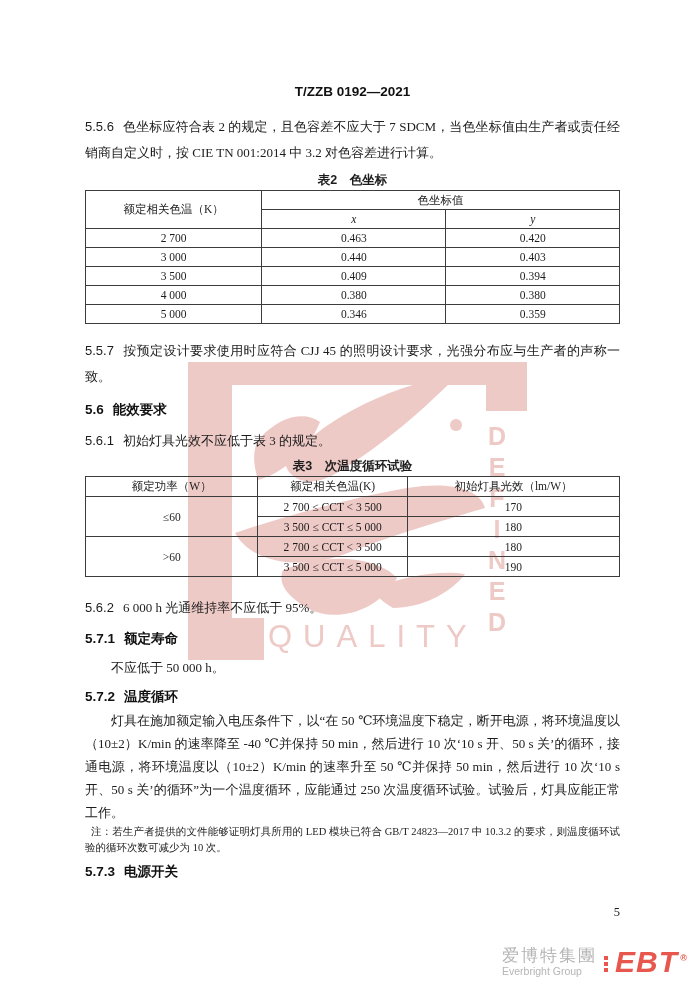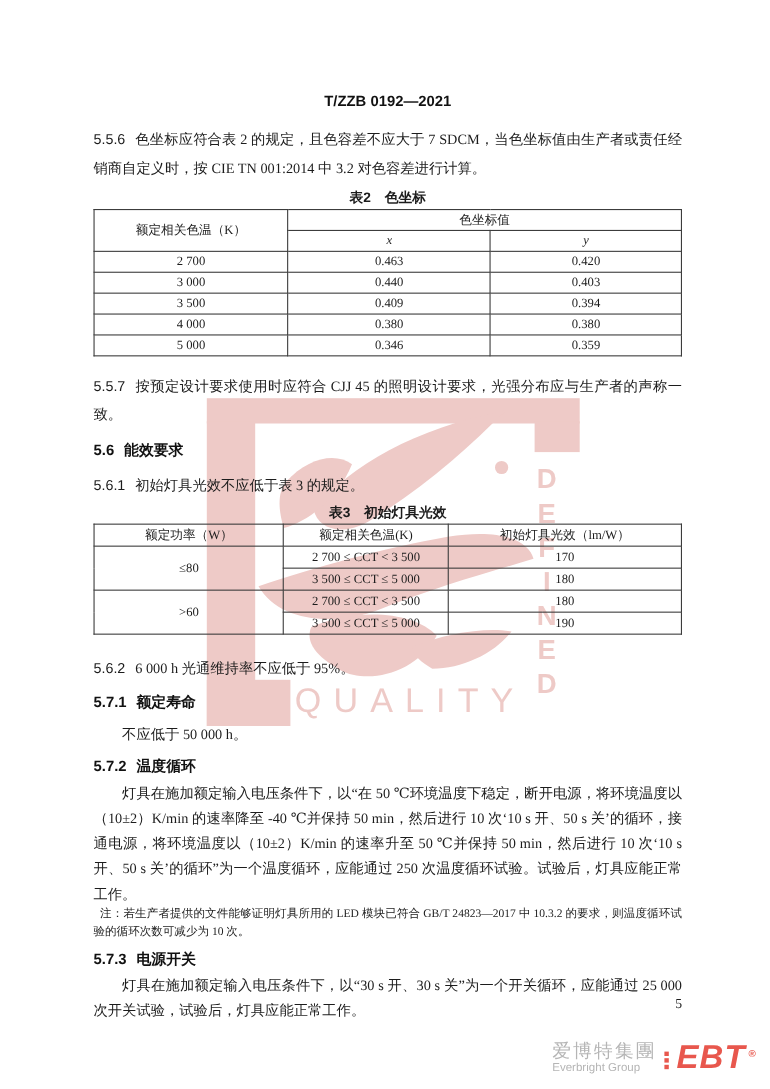--- a/index.html
+++ b/index.html
@@ -188,36 +188,36 @@
         </tr>
       </tbody>
     </table>
 
     <div class="para p-557"><span class="clause-num">5.5.7</span><span>按预定设计要求使用时应符合 CJJ 45 的照明设计要求，光强分布应与生产者的声称一致。</span></div>
 
     <div class="heading h-56"><span class="clause-num">5.6</span><span>能效要求</span></div>
 
     <div class="para p-561"><span class="clause-num">5.6.1</span><span>初始灯具光效不应低于表 3 的规定。</span></div>
 
-    <div class="caption caption-3">表3　初始灯具光效</div>
+    <div class="caption caption-3">表3　次温度循环试验</div>
 
     <table class="table3">
       <colgroup>
           <col style="width:32.3%">
           <col style="width:28%">
           <col style="width:39.7%">
         </colgroup>
       <tbody>
         <tr>
           <td>额定功率（W）</td>
           <td>额定相关色温(K)</td>
           <td>初始灯具光效（lm/W）</td>
         </tr>
         <tr>
-          <td rowspan="2">≤80</td>
+          <td rowspan="2">≤60</td>
           <td>2 700 ≤ CCT &lt; 3 500</td>
           <td>170</td>
         </tr>
         <tr>
           <td>3 500 ≤ CCT ≤ 5 000</td>
           <td>180</td>
         </tr>
         <tr>
           <td rowspan="2">&gt;60</td>
           <td>2 700 ≤ CCT &lt; 3 500</td>
@@ -238,21 +238,20 @@
     <div class="para p-571">不应低于 50 000 h。</div>
 
     <div class="heading h-572"><span class="clause-num">5.7.2</span><span>温度循环</span></div>
 
     <div class="para p-572">灯具在施加额定输入电压条件下，以“在 50 ℃环境温度下稳定，断开电源，将环境温度以（10±2）K/min 的速率降至 -40 ℃并保持 50 min，然后进行 10 次‘10 s 开、50 s 关’的循环，接通电源，将环境温度以（10±2）K/min 的速率升至 50 ℃并保持 50 min，然后进行 10 次‘10 s 开、50 s 关’的循环”为一个温度循环，应能通过 250 次温度循环试验。试验后，灯具应能正常工作。</div>
 
     <div class="note">注：若生产者提供的文件能够证明灯具所用的 LED 模块已符合 GB/T 24823—2017 中 10.3.2 的要求，则温度循环试验的循环次数可减少为 10 次。</div>
 
     <div class="heading h-573"><span class="clause-num">5.7.3</span><span>电源开关</span></div>
 
-    <div class="para p-573">灯具在施加额定输入电压条件下，以“30 s 开、30 s 关”为一个开关循环，应能通过 25 000 次开关试验，试验后，灯具应能正常工作。</div>
 
   </div>
 
   <div class="page-number">5</div>
 
   <div class="footer-logo">
     <div class="logo-text">
       <div class="logo-cn">爱博特集團</div>
       <div class="logo-en">Everbright Group</div>
     </div>

